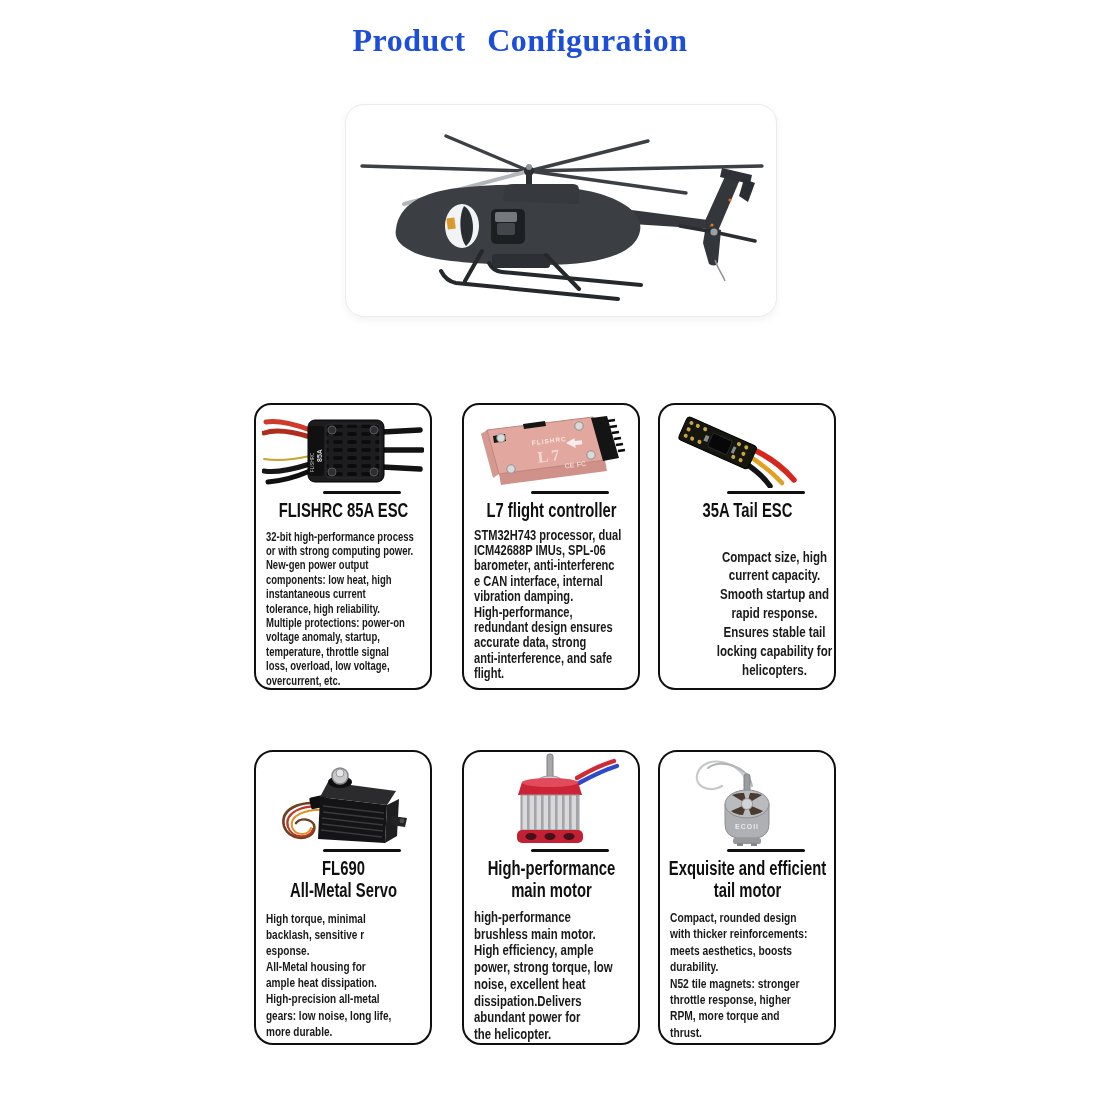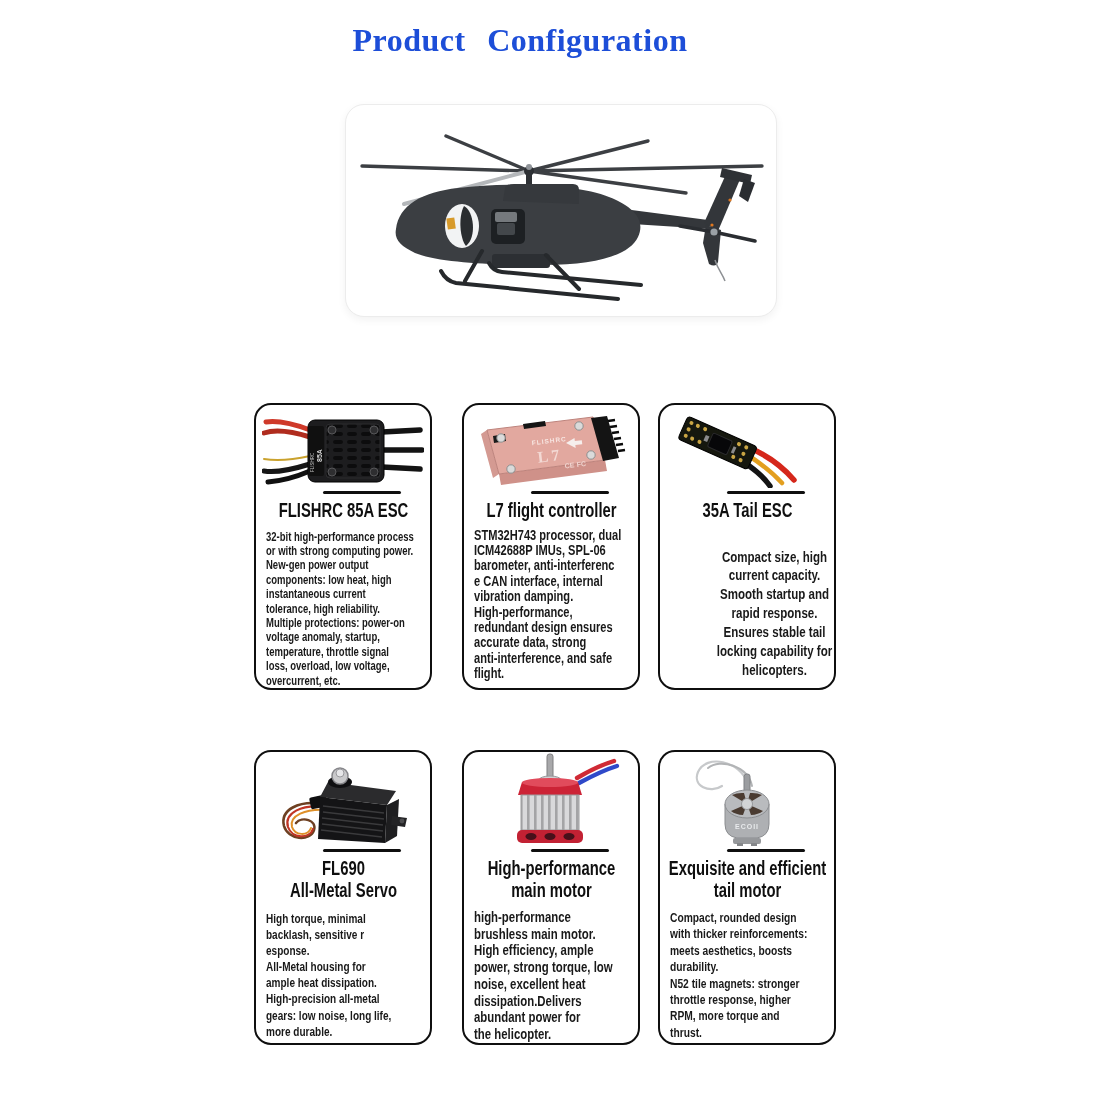--- a/index.html
+++ b/index.html
@@ -10,21 +10,21 @@
     font-family:"Liberation Serif",serif;font-weight:bold;font-size:32px;
     color:#1d4ed8;letter-spacing:.5px;word-spacing:13px;}
 
   .hero{position:absolute;left:345px;top:104px;width:430px;height:211px;
     background:#fff;border:1px solid #ececec;border-radius:19px;
     box-shadow:0 3px 9px rgba(0,0,0,.055);}
 
   .card{position:absolute;width:178px;background:#fff;box-sizing:border-box;
     border:2.5px solid #0f0f0f;border-radius:17px;}
   .r1{top:403px;height:287px;}
-  .r2{top:750px;height:295px;}
+  .r2{top:750px;height:295px;border-radius:19px;}
   .c1{left:254px;} .c2{left:462px;} .c3{left:658px;}
 
   .img{display:flex;align-items:flex-end;justify-content:center;overflow:visible;}
   .r1 .img{height:78px;margin-top:5px;}
   .r2 .img{height:88px;margin-top:6px;}
 
   .divider{width:78px;height:3px;background:#0f0f0f;border-radius:1.5px;
     margin:3px auto 0;transform:translateX(19px);}
 
   .card-title{margin-top:6px;font-weight:bold;font-size:19.5px;line-height:21.5px;

